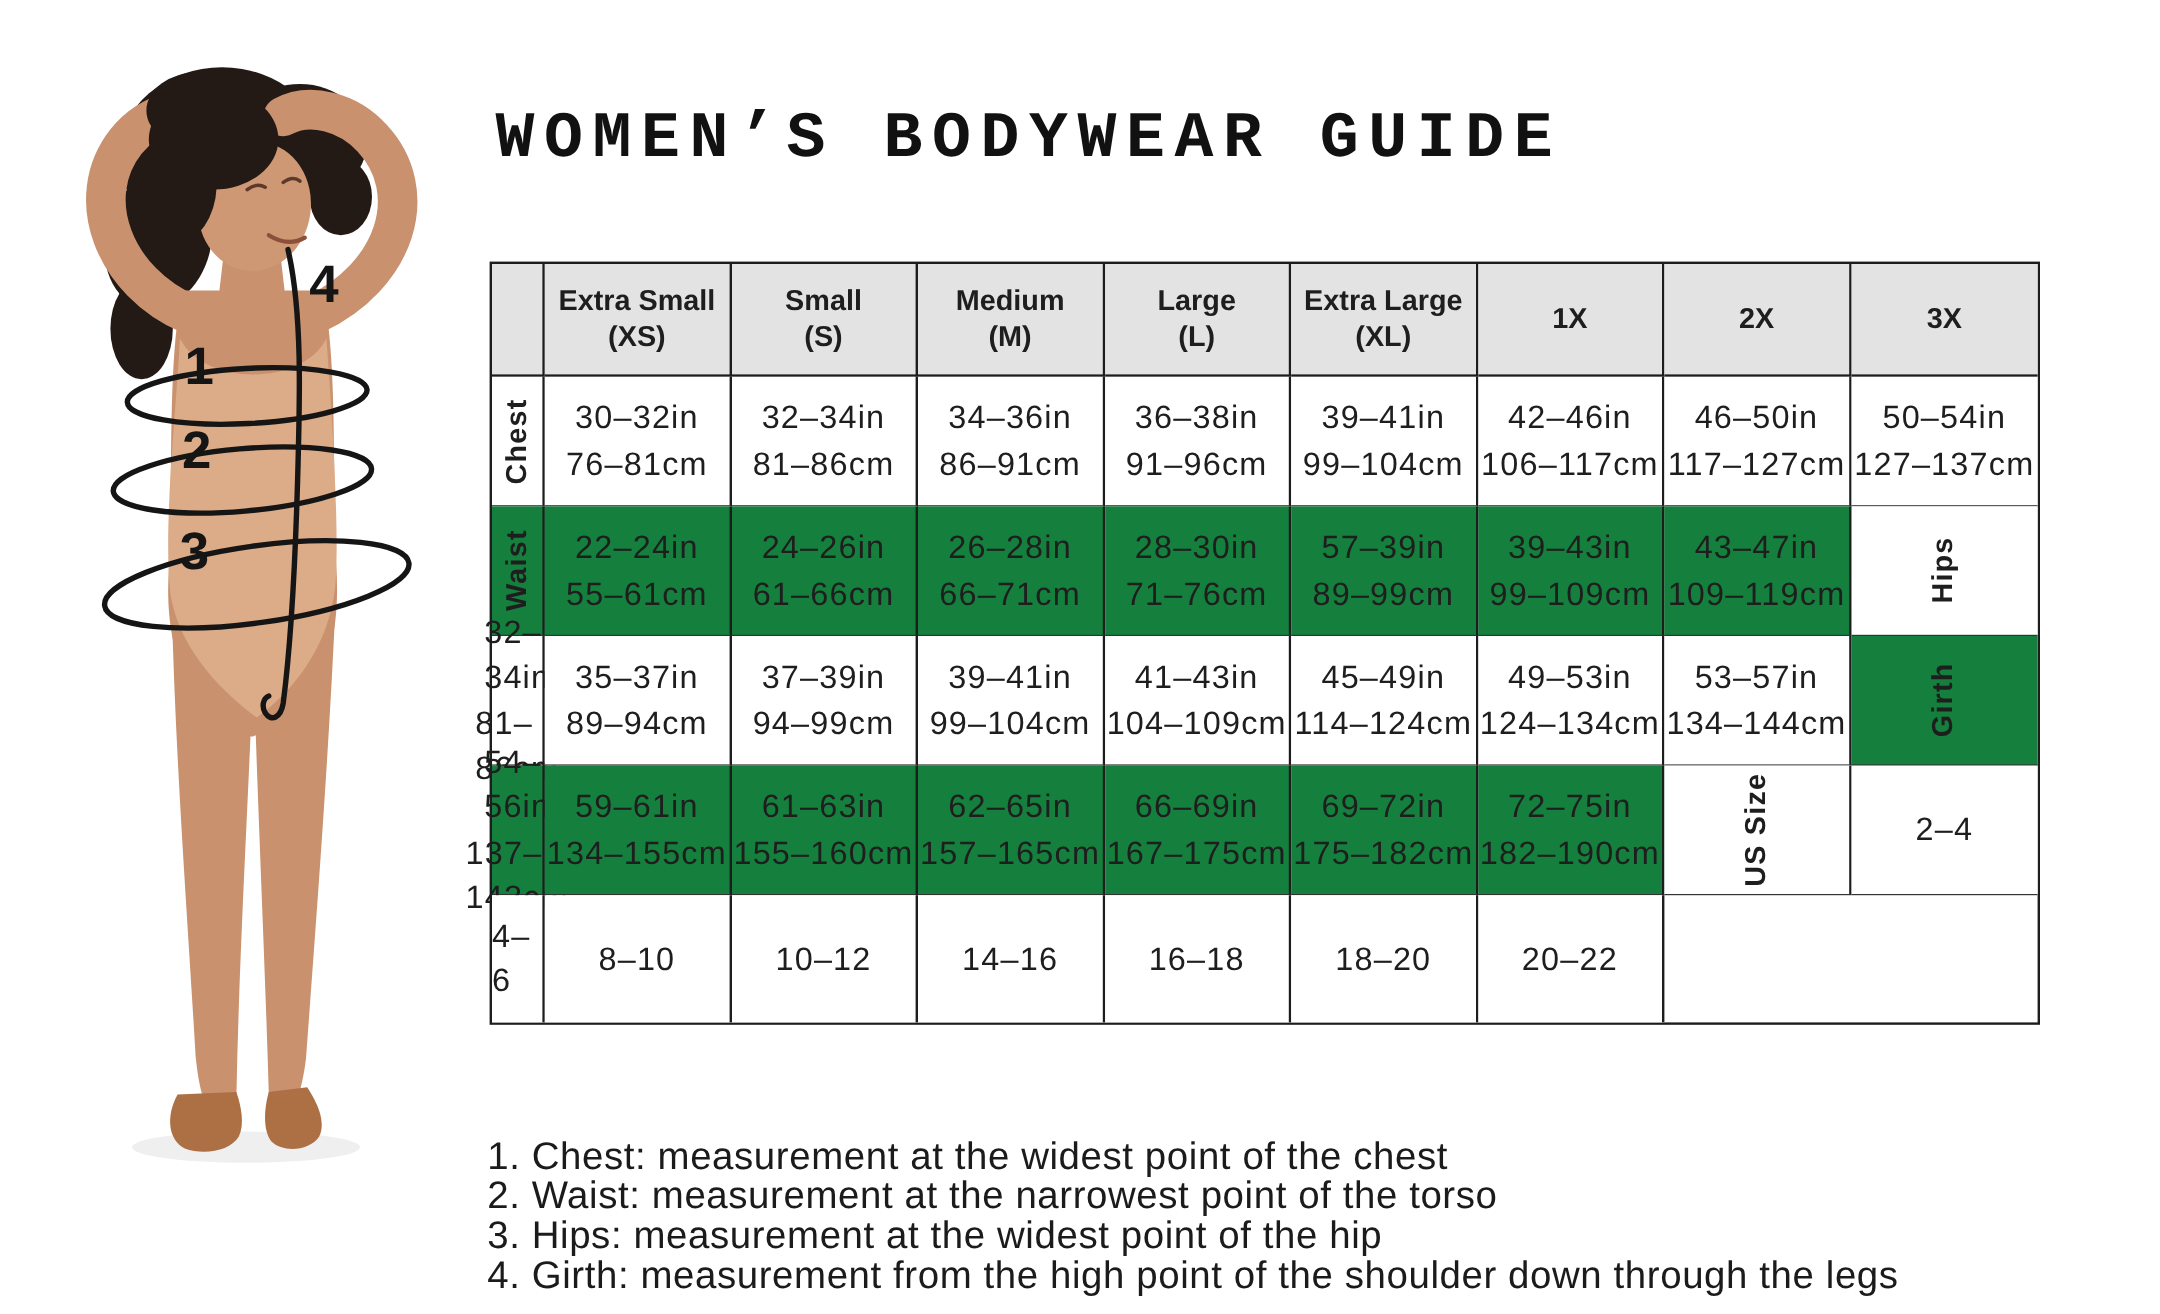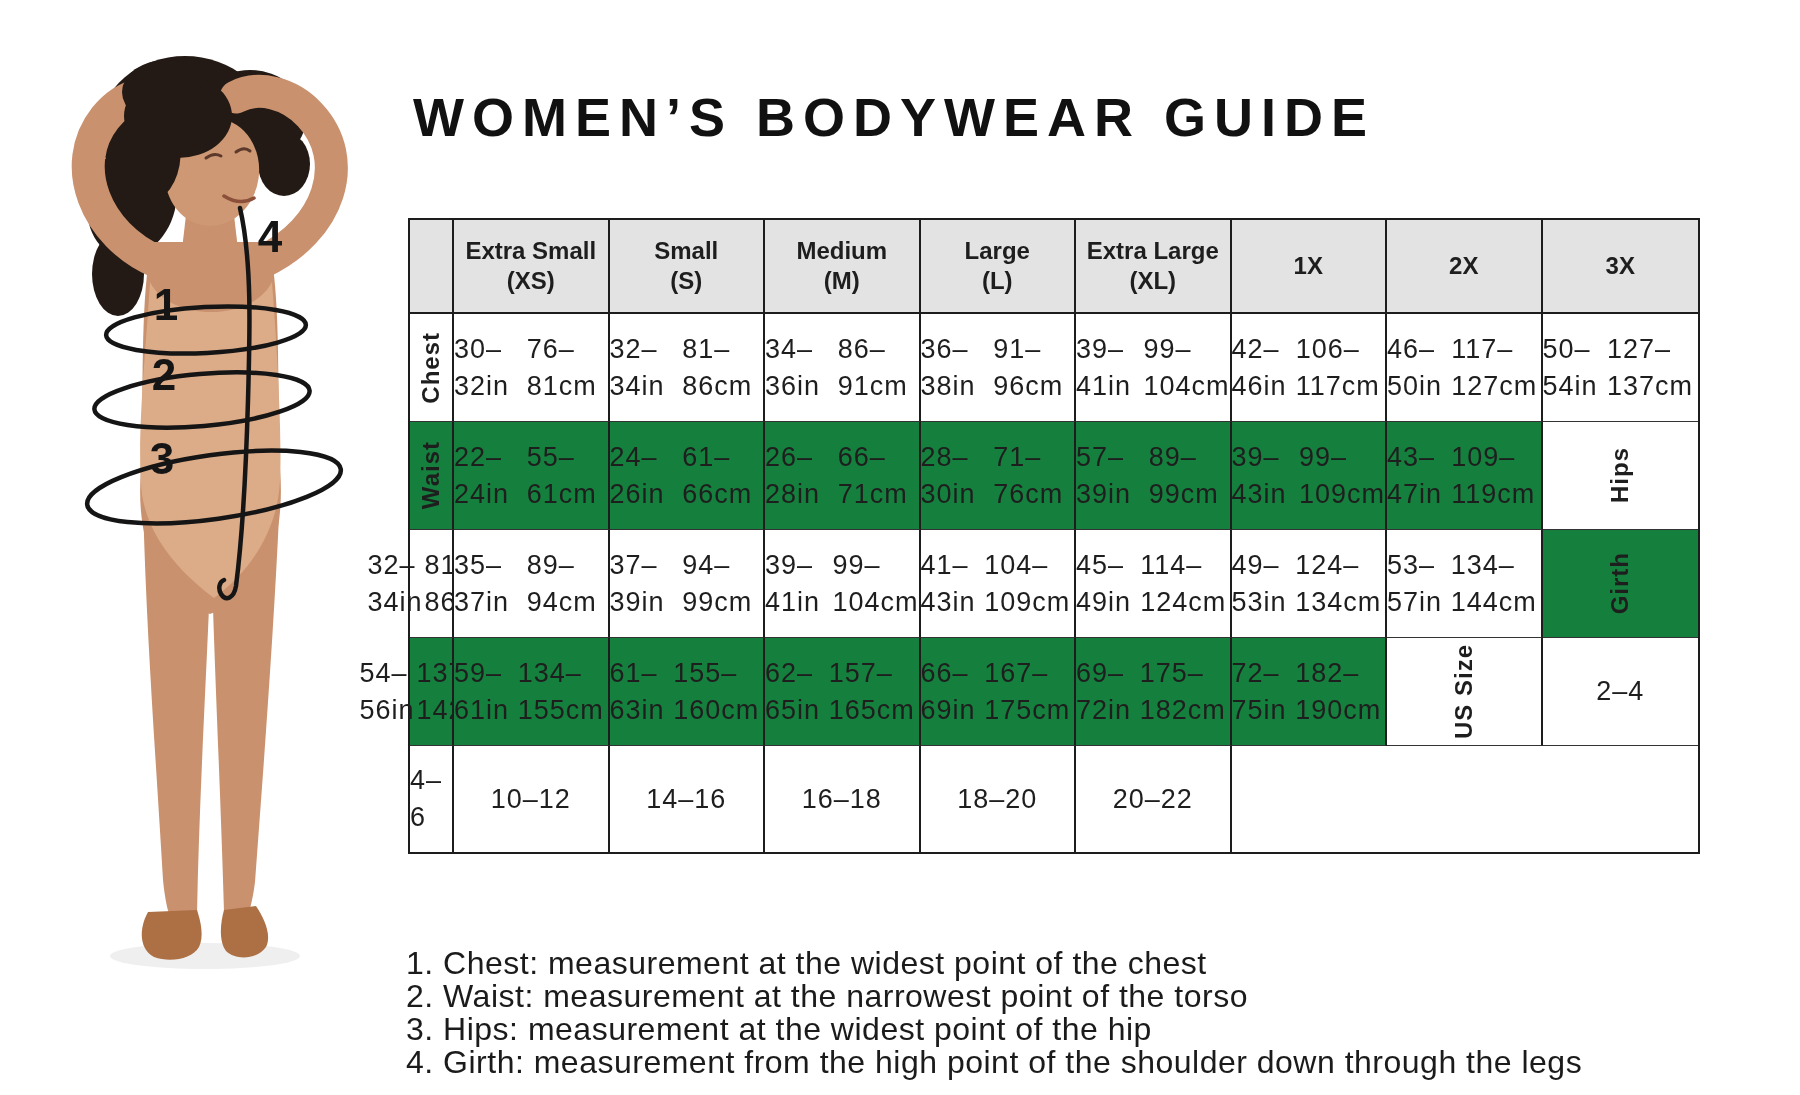--- a/index.html
+++ b/index.html
@@ -10,20 +10,21 @@
   }
 
   
   .figure-wrap { position:absolute; left:0; top:0; width:420px; height:1010px; }
 
   
   .page-title {
     position:absolute; left:413px; top:86px;
     font-size:54px; font-weight:700; letter-spacing:8px; color:#111111;
     white-space:nowrap;
+    font-family:Liberation Mono, monospace;
   }
 
   
   .size-table {
     position:absolute; left:408px; top:218px;
     width:1292px; height:636px;
     display:grid;
     grid-template-columns:44px repeat(8, 1fr);
     grid-template-rows:94px 108px 108px 108px 108px 1fr;
     border:2px solid #1d1d1d;
@@ -41,21 +42,21 @@
     background:#e3e3e3; flex-direction:column;
     font-weight:700; font-size:24px; line-height:30px;
     border-bottom:2px solid #1d1d1d;
   }
   .cell.stripe { background:#15803d; }
   .cell.rowlabel { padding:0; }
   .cell.rowlabel .vert {
     writing-mode:vertical-rl; transform:rotate(180deg);
     font-weight:700; font-size:24px; letter-spacing:1px; white-space:nowrap;
   }
-  .cell.data { flex-direction:row; gap:2px; font-size:27px; letter-spacing:1px; }
+  .cell.data { flex-direction:column; gap:2px; font-size:27px; letter-spacing:1px; }
   .cell.data span { line-height:37px; display:block; }
   .cell.data.single { font-size:27px; }
 
   
   .footnotes { position:absolute; left:406px; top:901px; font-size:32px; color:#1b1b1b;margin-top:46px; }
   .footnotes .note { line-height:33px; letter-spacing:0.5px; }
 </style>
 </head>
 <body>
 
@@ -289,20 +290,23 @@
       <div class="cell rowlabel">
         <span class="vert">US Size</span>
       </div>
       <div class="cell data single">
         <span>2–4</span>
       </div>
       <div class="cell data single">
         <span>4–6</span>
       </div>
       <div class="cell data single">
+        <span>8–10</span>
+      </div>
+      <div class="cell data single">
         <span>10–12</span>
       </div>
       <div class="cell data single">
         <span>14–16</span>
       </div>
       <div class="cell data single">
         <span>16–18</span>
       </div>
       <div class="cell data single">
         <span>18–20</span>

